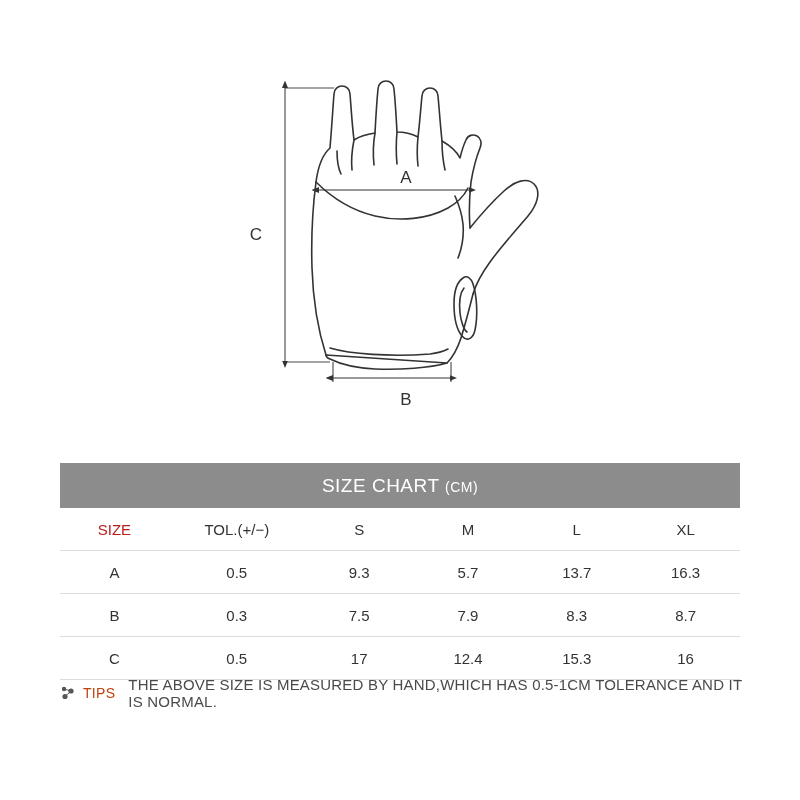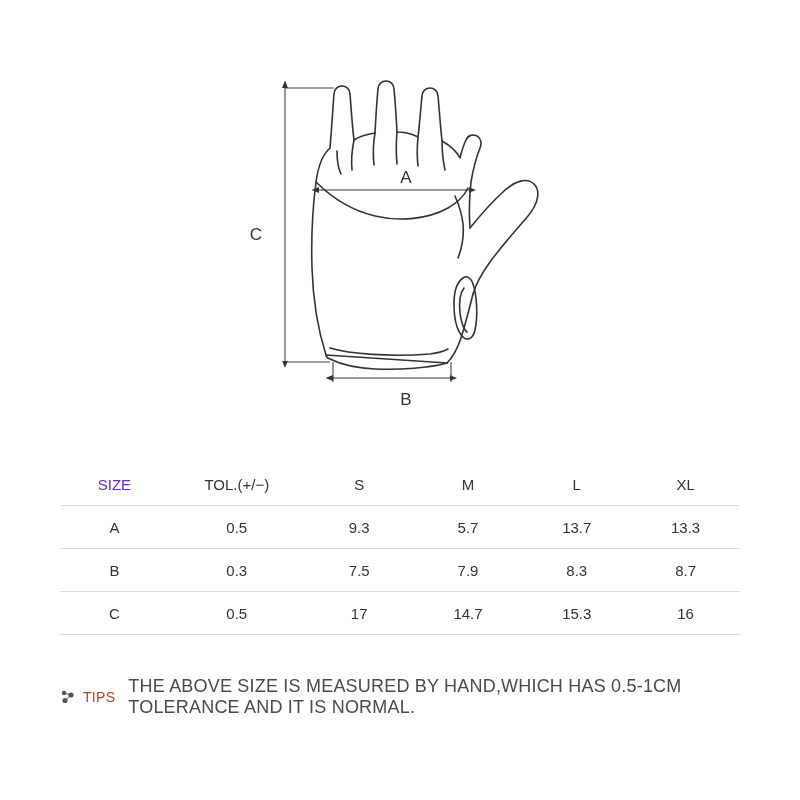--- a/index.html
+++ b/index.html
@@ -73,21 +73,21 @@
     height: 42px;
     border-bottom: 1px solid #dcdcdc;
   }
   table.size-table thead th {
     font-size: 15px;
   }
   table.size-table thead th.col-tol {
     font-weight: normal;
   }
   table.size-table thead th.col-size {
-    color: #6d28d9;
+    color: #b91c1c;
   }
   table.size-table tbody tr:last-child td {
     border-bottom: 1px solid #dcdcdc;
   }
   .col-a { width: 16%; }
   .col-b { width: 20%; }
   .col-c { width: 16%; }
 
   
   .tips-row {
@@ -104,21 +104,21 @@
     height: 16px;
     display: inline-block;
     flex: 0 0 auto;
   }
   .tips-word {
     font-size: 14px;
     color: #c2410c;
     letter-spacing: 0.3px;
   }
   .tips-text {
-    font-size: 18px;
+    font-size: 15px;
     color: #4a4a4a;
     letter-spacing: 0.2px;
     margin-left: 6px;
   }
 </style>
 </head>
 <body>
 
 <div id="page">
 
@@ -220,20 +220,24 @@
       <g stroke="#333333" stroke-width="1">
         <line x1="333" y1="378" x2="451" y2="378" marker-start="url(#arrowStart)" marker-end="url(#arrowEnd)"></line>
         <line x1="333" y1="362" x2="333" y2="382"></line>
         <line x1="451" y1="362" x2="451" y2="382"></line>
       </g>
       <text class="dim-label" x="406" y="405" text-anchor="middle">B</text>
     </svg>
   </div>
 
   <div class="chart-wrap">
+    <div class="chart-header">
+      <span>SIZE CHART</span>
+      <span class="unit">(CM)</span>
+    </div>
 
     <table class="size-table">
       <colgroup>
         <col class="col-a">
         <col class="col-b">
         <col class="col-c">
         <col class="col-c">
         <col class="col-c">
         <col class="col-c">
       </colgroup>
@@ -247,35 +251,35 @@
           <th>XL</th>
         </tr>
       </thead>
       <tbody>
         <tr>
           <td>A</td>
           <td>0.5</td>
           <td>9.3</td>
           <td>5.7</td>
           <td>13.7</td>
-          <td>13.3</td>
+          <td>16.3</td>
         </tr>
         <tr>
           <td>B</td>
           <td>0.3</td>
           <td>7.5</td>
           <td>7.9</td>
           <td>8.3</td>
           <td>8.7</td>
         </tr>
         <tr>
           <td>C</td>
           <td>0.5</td>
           <td>17</td>
-          <td>14.7</td>
+          <td>12.4</td>
           <td>15.3</td>
           <td>16</td>
         </tr>
       </tbody>
     </table>
   </div>
 
   <div class="tips-row">
     <span class="tips-icon">
       <svg width="16" height="16" viewBox="0 0 16 16" xmlns="http://www.w3.org/2000/svg">

